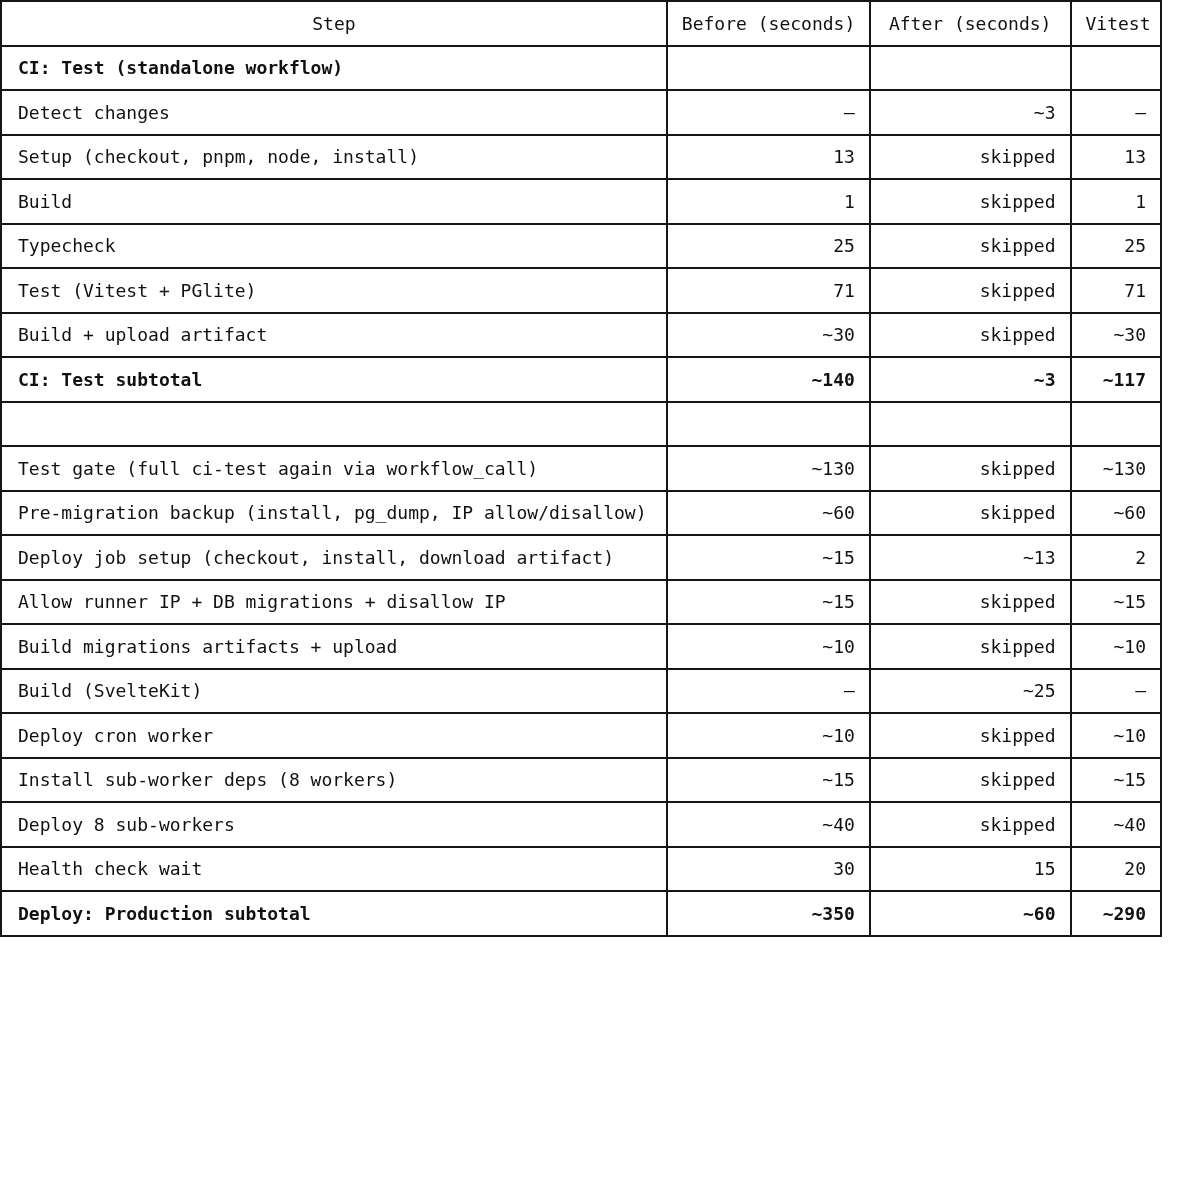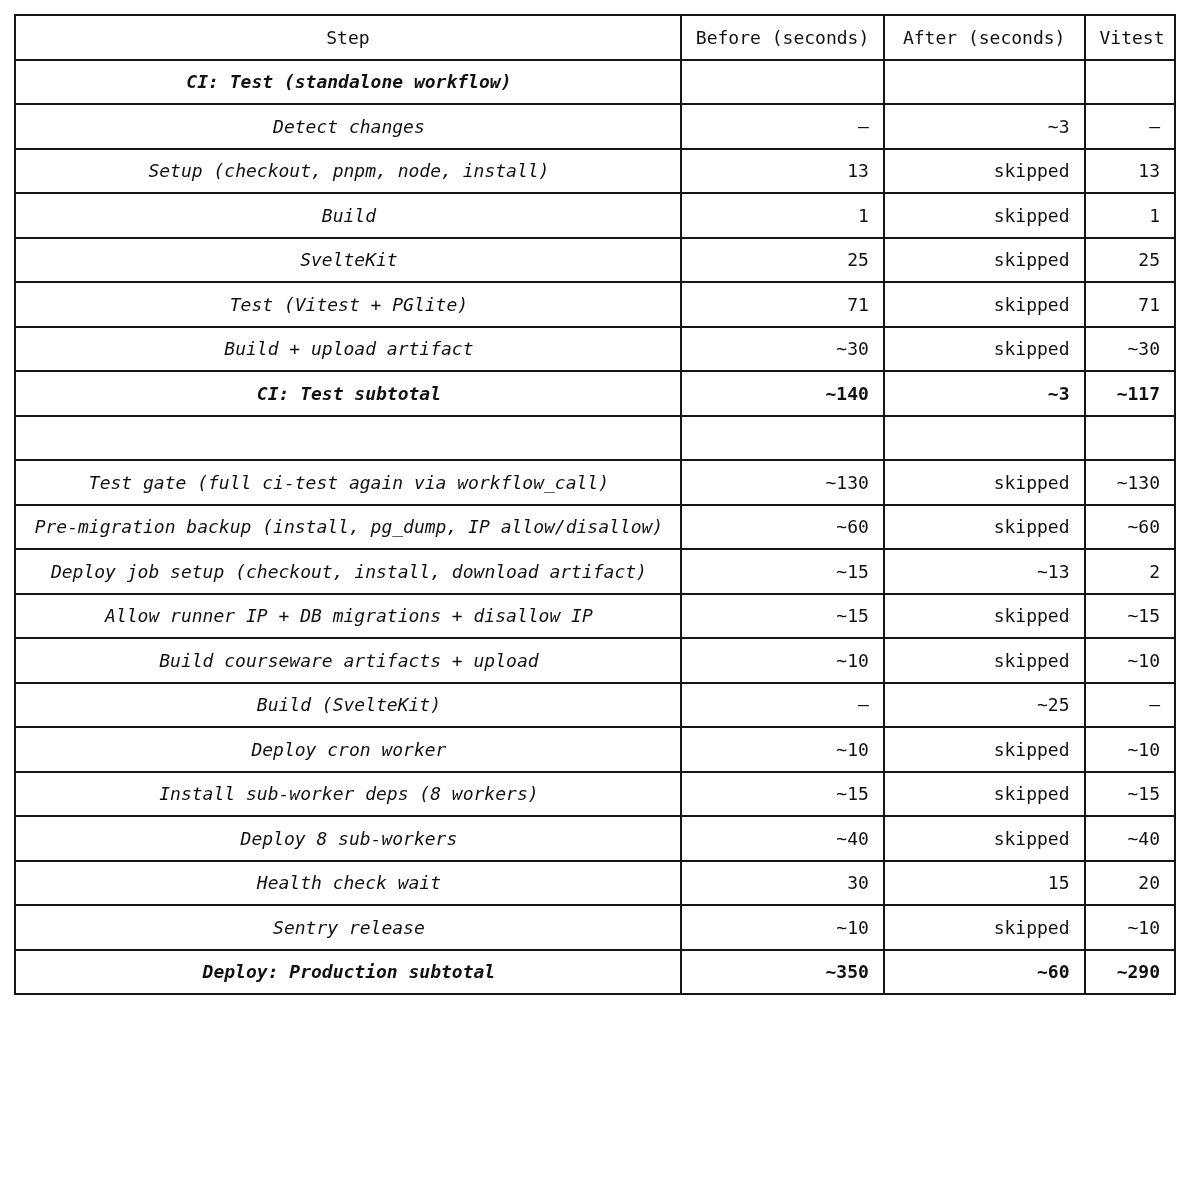--- a/index.html
+++ b/index.html
@@ -6,21 +6,20 @@
     margin: 0;
     padding: 0;
     background: #ffffff;
     font-family: "DejaVu Sans Mono", "Liberation Mono", monospace;
     color: #111111;
   }
   .page {
     width: 1058px;
     height: 1200px;
     box-sizing: border-box;
-    padding: 14px;
     background: #ffffff;
   }
   table.timing-table {
     width: 1162px;
     border-collapse: collapse;
     table-layout: fixed;
     font-size: 18px;
   }
   .timing-table col.col-step   { width: 57.4%; }
   .timing-table col.col-before { width: 17.5%; }
@@ -32,21 +31,21 @@
     padding: 0 14px;
     overflow: hidden;
     white-space: nowrap;
     font-weight: 400;
     box-sizing: border-box;
   }
   .timing-table thead th {
     text-align: center;
     font-weight: 400;
   }
-  .timing-table td.step-cell  { text-align: center;  padding-left: 16px; font-style: italic; }
+  .timing-table td.step-cell  { text-align: left;  padding-left: 16px; }
   .timing-table td.num-cell   { text-align: right; padding-right: 14px; }
   .timing-table tr.emphasis td { font-weight: 700; }
 </style>
 </head>
 <body>
 
 <div class="page">
   <table class="timing-table">
     <colgroup>
       <col class="col-step">
@@ -81,21 +80,21 @@
     <td class="num-cell">skipped</td>
     <td class="num-cell">13</td>
   </tr>
         <tr>
     <td class="step-cell">Build</td>
     <td class="num-cell">1</td>
     <td class="num-cell">skipped</td>
     <td class="num-cell">1</td>
   </tr>
         <tr>
-    <td class="step-cell">SvelteKit</td>
+    <td class="step-cell">Typecheck</td>
     <td class="num-cell">25</td>
     <td class="num-cell">skipped</td>
     <td class="num-cell">25</td>
   </tr>
         <tr>
     <td class="step-cell">Test (Vitest + PGlite)</td>
     <td class="num-cell">71</td>
     <td class="num-cell">skipped</td>
     <td class="num-cell">71</td>
   </tr>
@@ -135,21 +134,21 @@
     <td class="num-cell">~13</td>
     <td class="num-cell">2</td>
   </tr>
         <tr>
     <td class="step-cell">Allow runner IP + DB migrations + disallow IP</td>
     <td class="num-cell">~15</td>
     <td class="num-cell">skipped</td>
     <td class="num-cell">~15</td>
   </tr>
         <tr>
-    <td class="step-cell">Build courseware artifacts + upload</td>
+    <td class="step-cell">Build migrations artifacts + upload</td>
     <td class="num-cell">~10</td>
     <td class="num-cell">skipped</td>
     <td class="num-cell">~10</td>
   </tr>
         <tr>
     <td class="step-cell">Build (SvelteKit)</td>
     <td class="num-cell">–</td>
     <td class="num-cell">~25</td>
     <td class="num-cell">–</td>
   </tr>
@@ -170,26 +169,20 @@
     <td class="num-cell">~40</td>
     <td class="num-cell">skipped</td>
     <td class="num-cell">~40</td>
   </tr>
         <tr>
     <td class="step-cell">Health check wait</td>
     <td class="num-cell">30</td>
     <td class="num-cell">15</td>
     <td class="num-cell">20</td>
   </tr>
-        <tr>
-    <td class="step-cell">Sentry release</td>
-    <td class="num-cell">~10</td>
-    <td class="num-cell">skipped</td>
-    <td class="num-cell">~10</td>
-  </tr>
         <tr class="emphasis">
     <td class="step-cell">Deploy: Production subtotal</td>
     <td class="num-cell">~350</td>
     <td class="num-cell">~60</td>
     <td class="num-cell">~290</td>
   </tr>
       </tbody>
   </table>
 </div>
 

